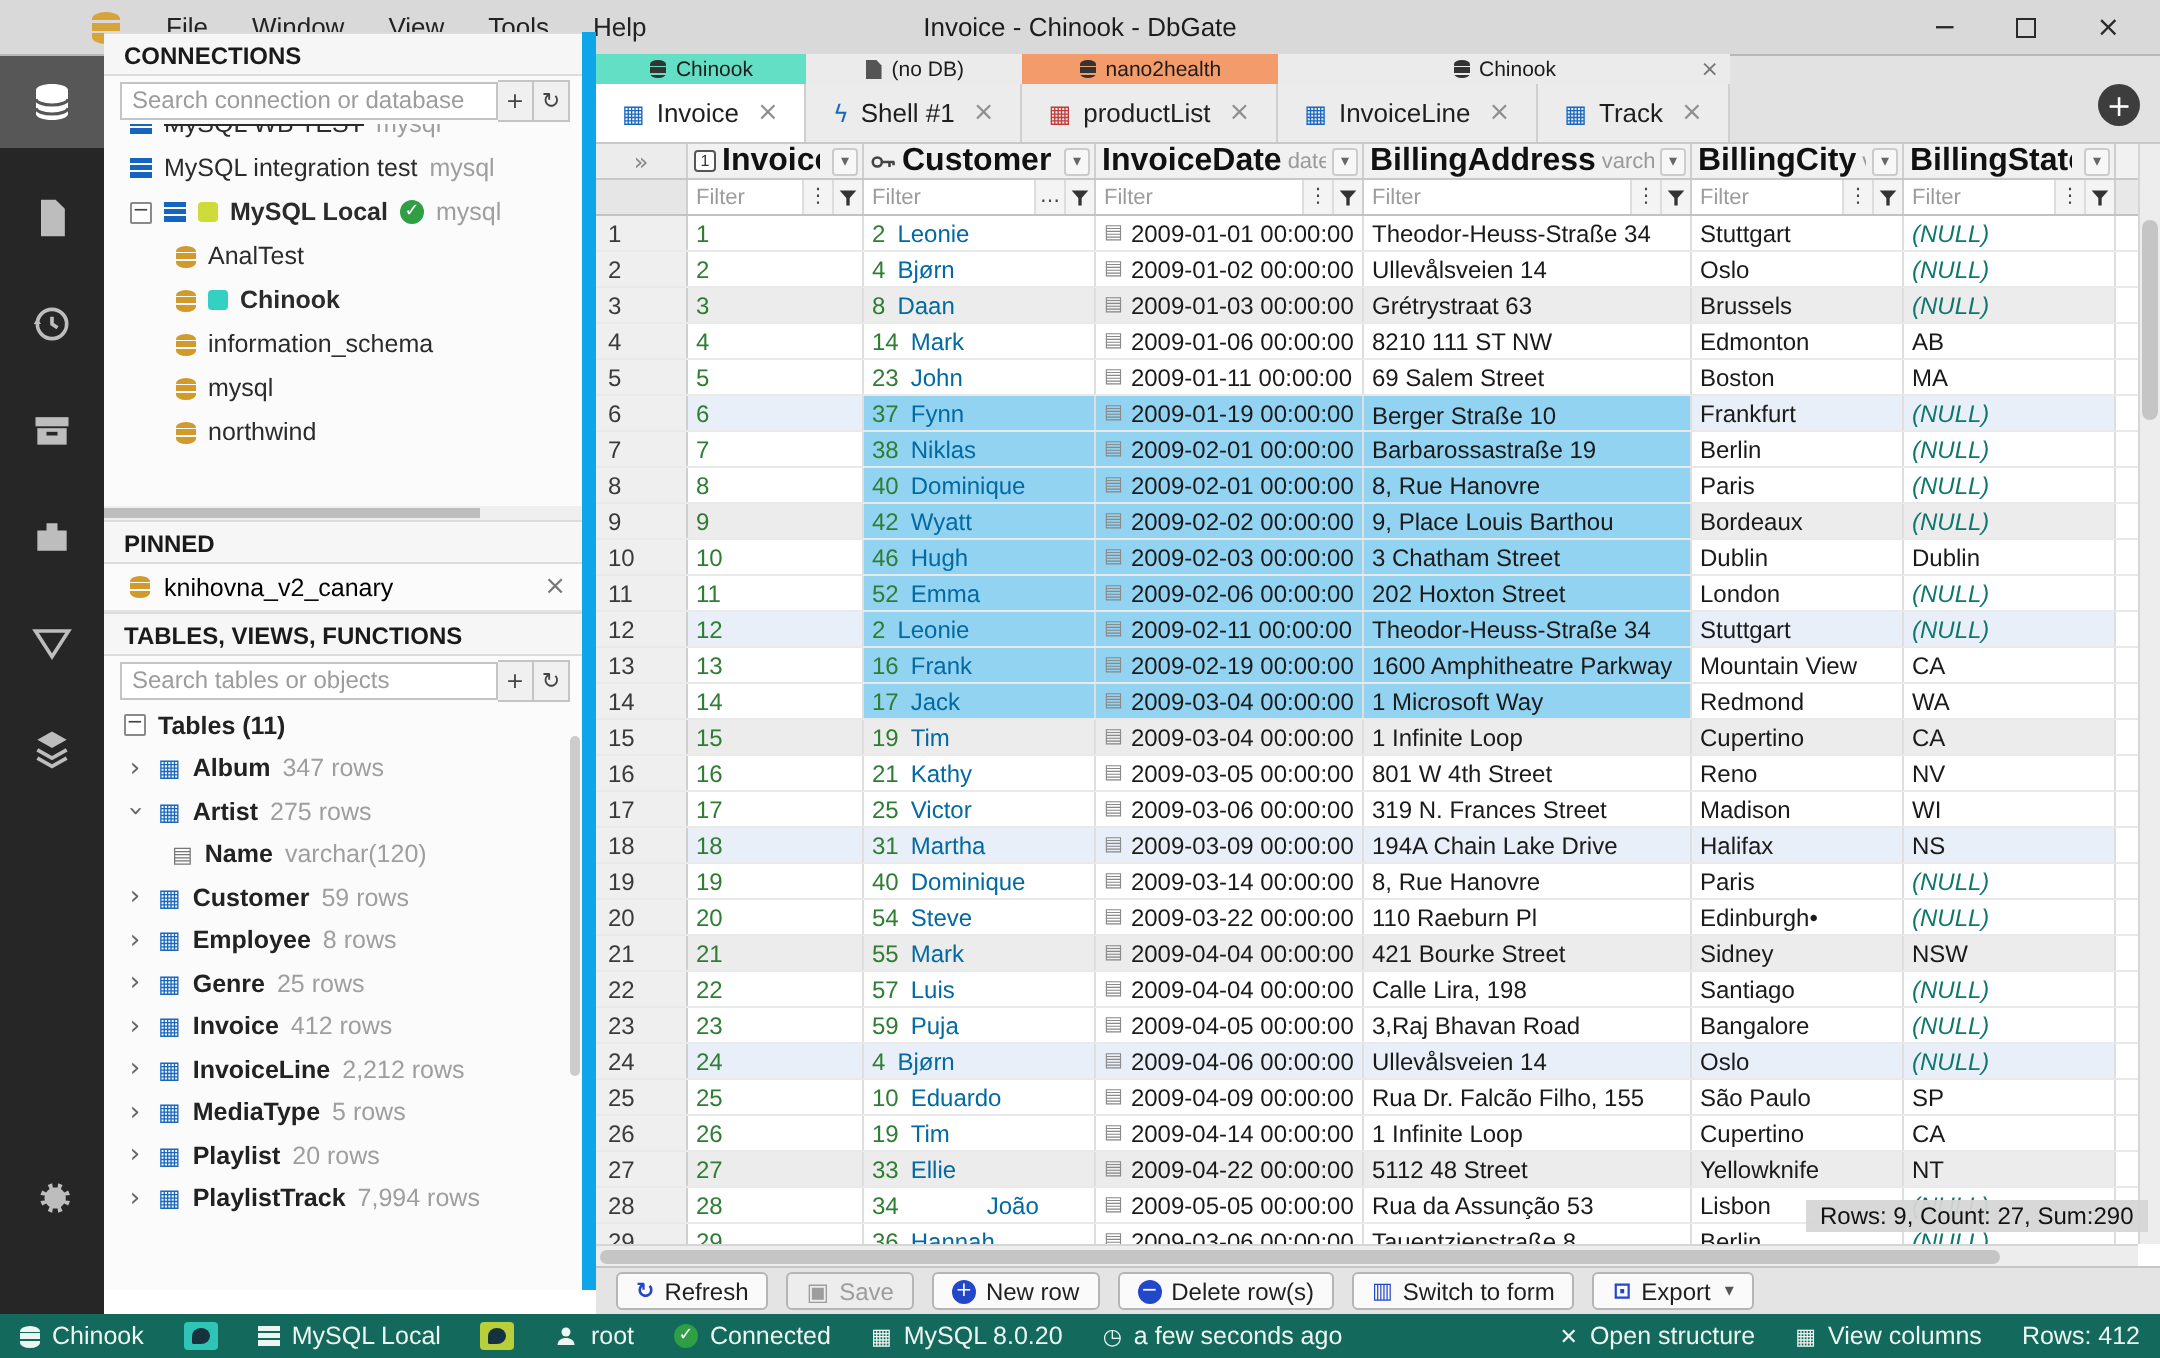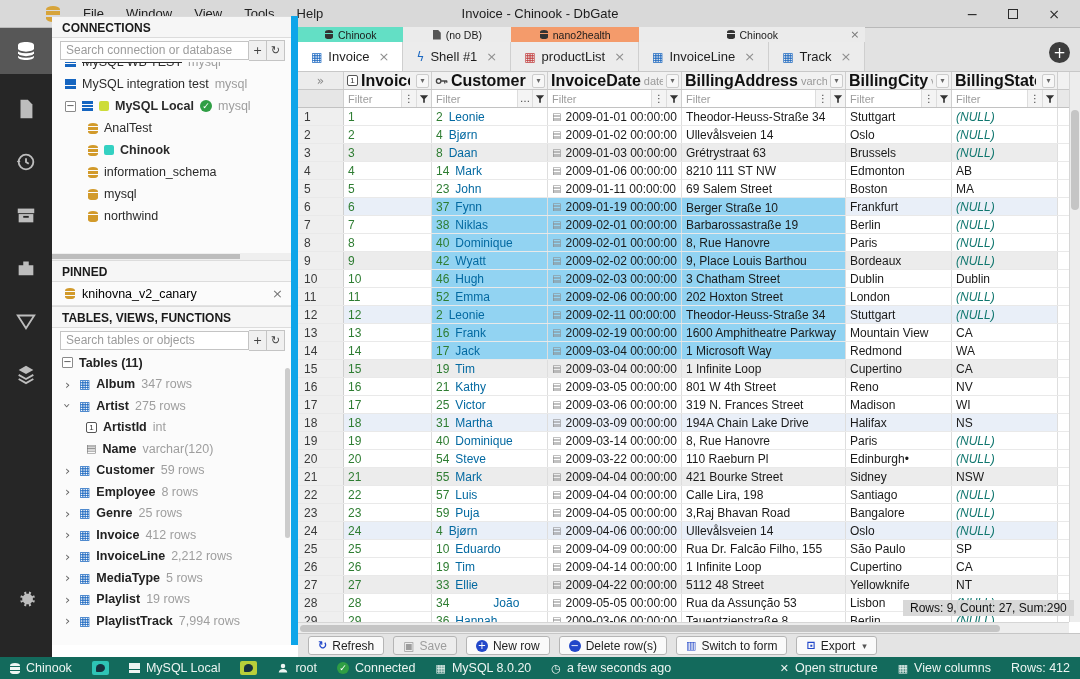--- a/index.html
+++ b/index.html
@@ -298,25 +298,20 @@
             <span class="bold">Album</span>
             <span class="cnt">347 rows</span>
           </div>
           <div class="titem">
             <span class="caret g open">›</span>
             <span class="tblic g">▦</span>
             <span class="bold">Artist</span>
             <span class="cnt">275 rows</span>
           </div>
           <div class="titem tchild">
-            <span class="pkic"></span>
-            <span class="bold">ArtistId</span>
-            <span class="cnt">int</span>
-          </div>
-          <div class="titem tchild">
             <span class="colic g">▤</span>
             <span class="bold">Name</span>
             <span class="cnt">varchar(120)</span>
           </div>
           <div class="titem">
             <span class="caret g">›</span>
             <span class="tblic g">▦</span>
             <span class="bold">Customer</span>
             <span class="cnt">59 rows</span>
           </div>
@@ -347,21 +342,21 @@
           <div class="titem">
             <span class="caret g">›</span>
             <span class="tblic g">▦</span>
             <span class="bold">MediaType</span>
             <span class="cnt">5 rows</span>
           </div>
           <div class="titem">
             <span class="caret g">›</span>
             <span class="tblic g">▦</span>
             <span class="bold">Playlist</span>
-            <span class="cnt">19 rows</span>
+            <span class="cnt">20 rows</span>
           </div>
           <div class="titem">
             <span class="caret g">›</span>
             <span class="tblic g">▦</span>
             <span class="bold">PlaylistTrack</span>
             <span class="cnt">7,994 rows</span>
           </div>
         </div>
     </div>
     <div class="pscroll"></div>

